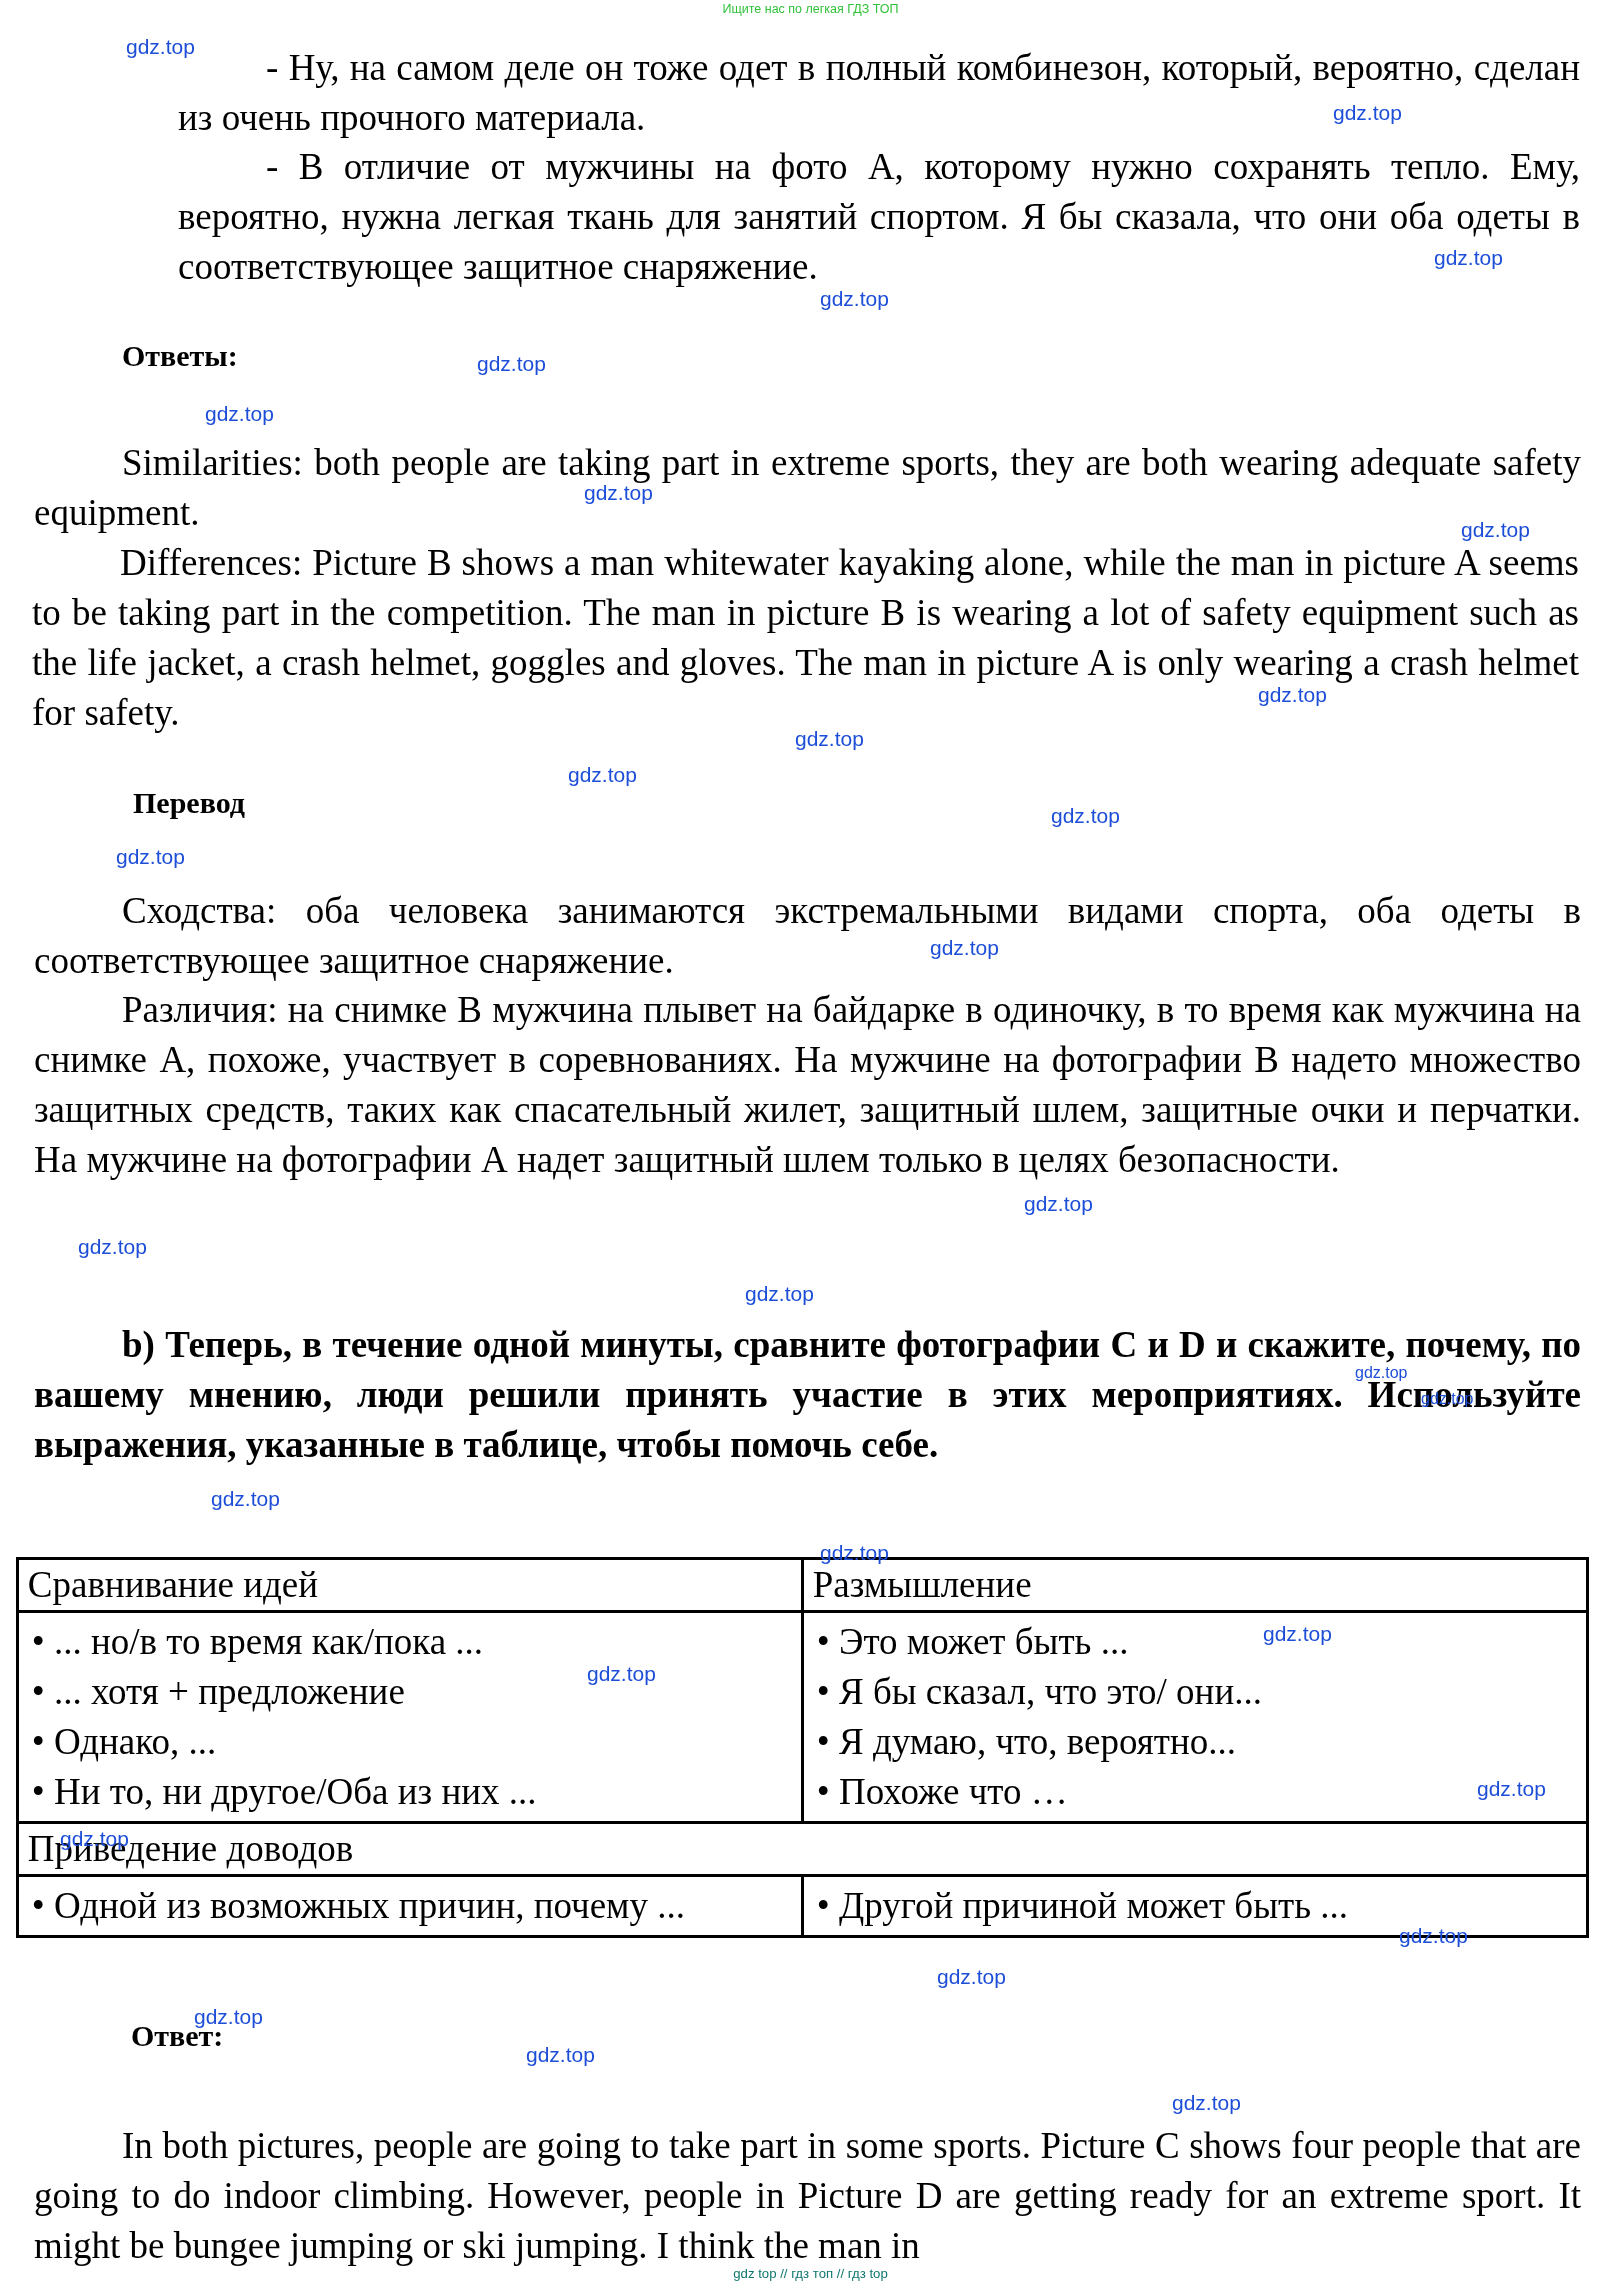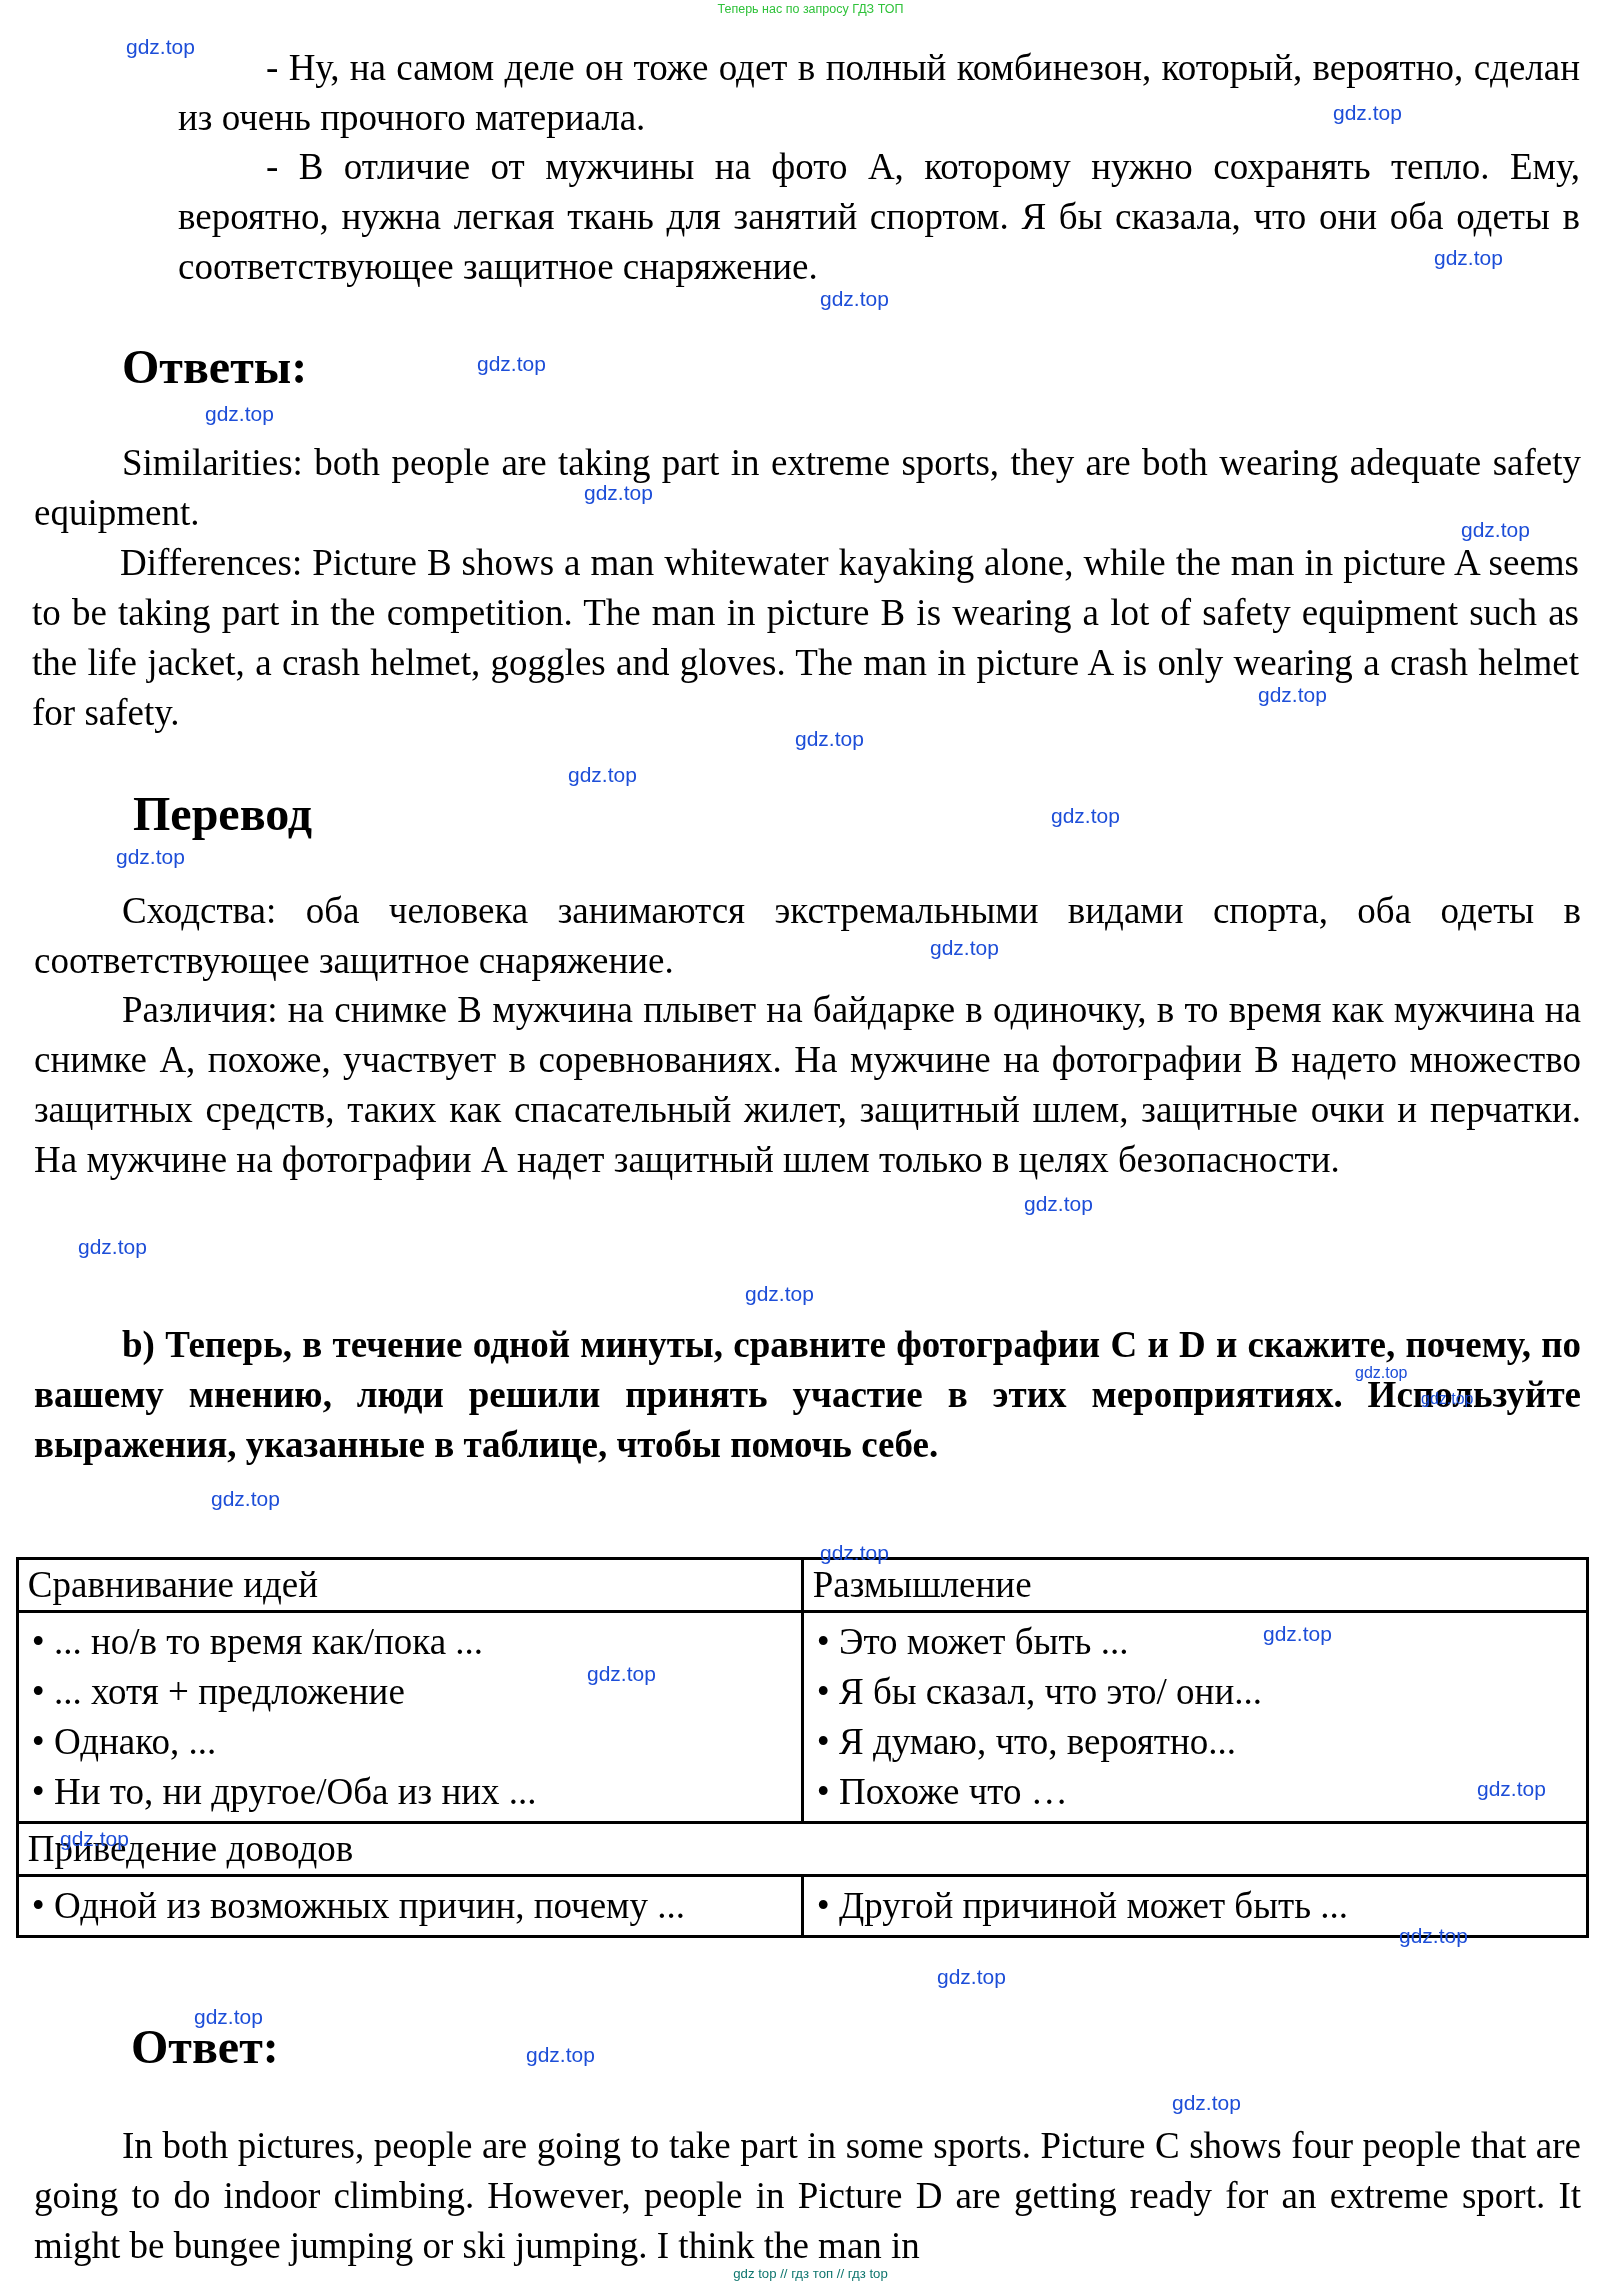--- a/index.html
+++ b/index.html
@@ -7,34 +7,34 @@
          font-family:"Liberation Serif", "DejaVu Serif", serif; color:#000; }
   .abs { position:absolute; }
   .topbanner { top:1.5px; left:0; width:1621px; text-align:center;
                font-family:"Liberation Sans","DejaVu Sans",sans-serif; font-size:12.5px; color:#2fc23a; }
   .footer { top:2266px; left:0; width:1621px; text-align:center;
             font-family:"Liberation Sans","DejaVu Sans",sans-serif; font-size:13.2px; color:#0f766e; }
   .wm { font-family:"Liberation Sans","DejaVu Sans",sans-serif; font-size:21px; color:#1d4ed8; white-space:nowrap; }
   .para { font-size:37px; line-height:50px; text-align:justify; text-align-last:left; }
   .para.bold { font-weight:bold; }
   .indent { text-indent:88px; }
-  .heading { font-size:48px; font-weight:bold; white-space:nowrap; }
+  .heading { font-size:30px; font-weight:bold; white-space:nowrap; }
   table.phrases { position:absolute; left:16px; top:1557px; width:1573px; border-collapse:collapse;
                   font-size:37px; line-height:50px; }
   table.phrases td { border:3.7px solid #000; vertical-align:top; padding:0 8.8px; }
   table.phrases td.col { width:767px; }
   table.phrases ul { list-style:none; margin:4px; padding:0; }
   table.phrases li::before { content:"• "; }
   td.center { }
   .justify-cell { text-align:justify; text-align-last:left; }
 </style>
 </head>
 <body>
 
-<div class="abs topbanner">Теперь нас по запросу ГДЗ ТОП</div>
+<div class="abs topbanner">Ищите нас по легкая ГДЗ ТОП</div>
 
 <div class="abs para indent" style="left:178px; top:43px; width:1402px;">- Ну, на самом деле он тоже одет в полный комбинезон, который, вероятно, сделан из очень прочного материала.</div>
 <div class="abs para indent" style="left:178px; top:142px; width:1402px;">- В отличие от мужчины на фото А, которому нужно сохранять тепло. Ему, вероятно, нужна легкая ткань для занятий спортом. Я бы сказала, что они оба одеты в соответствующее защитное снаряжение.</div>
 
 <div class="abs heading" style="left:122px; top:339px;">Ответы:</div>
 <div class="abs para indent" style="left:34px; top:438px; width:1547px;">Similarities: both people are taking part in extreme sports, they are both wearing adequate safety equipment.</div>
 <div class="abs para indent" style="left:32px; top:538px; width:1547px;">Differences: Picture B shows a man whitewater kayaking alone, while the man in picture A seems to be taking part in the competition. The man in picture B is wearing a lot of safety equipment such as the life jacket, a crash helmet, goggles and gloves. The man in picture A is only wearing a crash helmet for safety.</div>
 
 <div class="abs heading" style="left:133px; top:786px;">Перевод</div>
 <div class="abs para indent" style="left:34px; top:886px; width:1547px;">Сходства: оба человека занимаются экстремальными видами спорта, оба одеты в соответствующее защитное снаряжение.</div>

